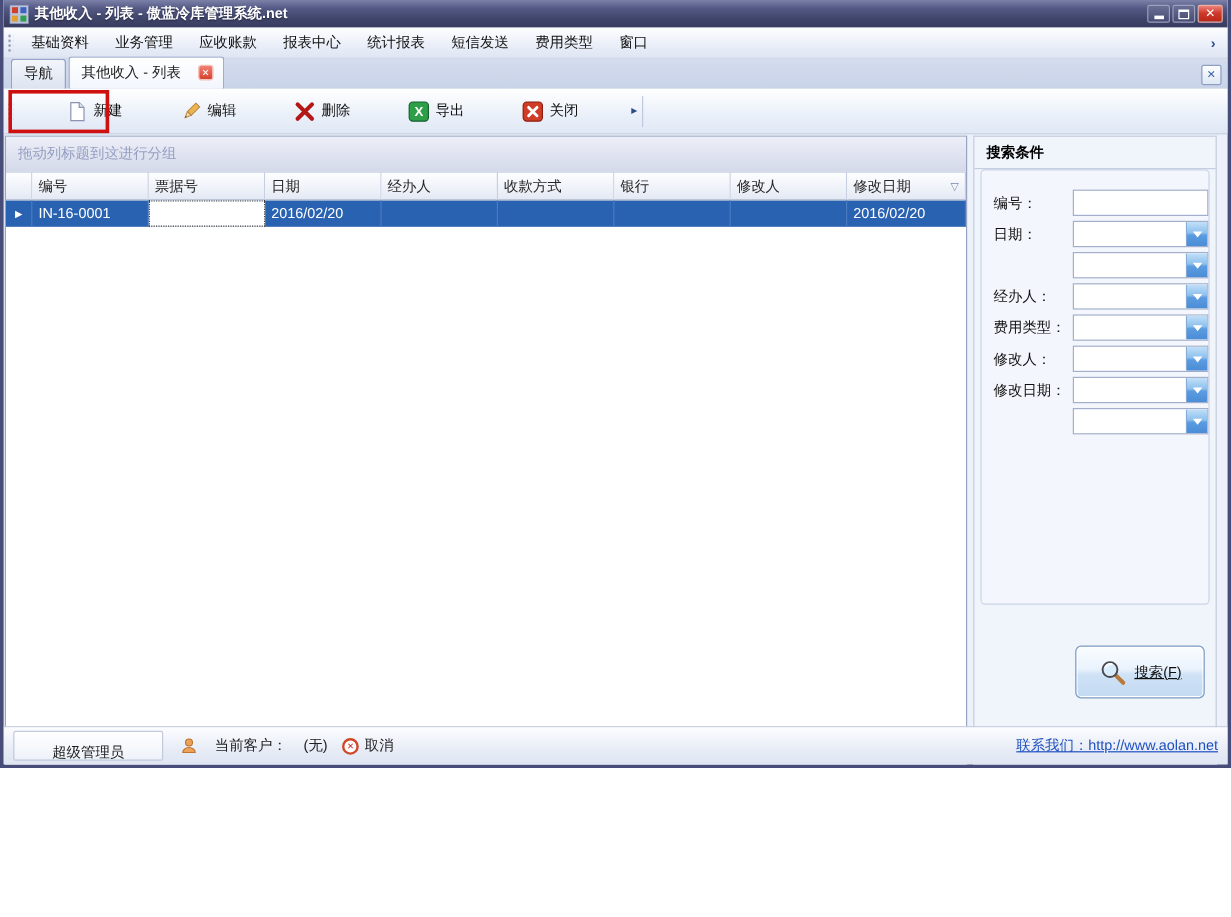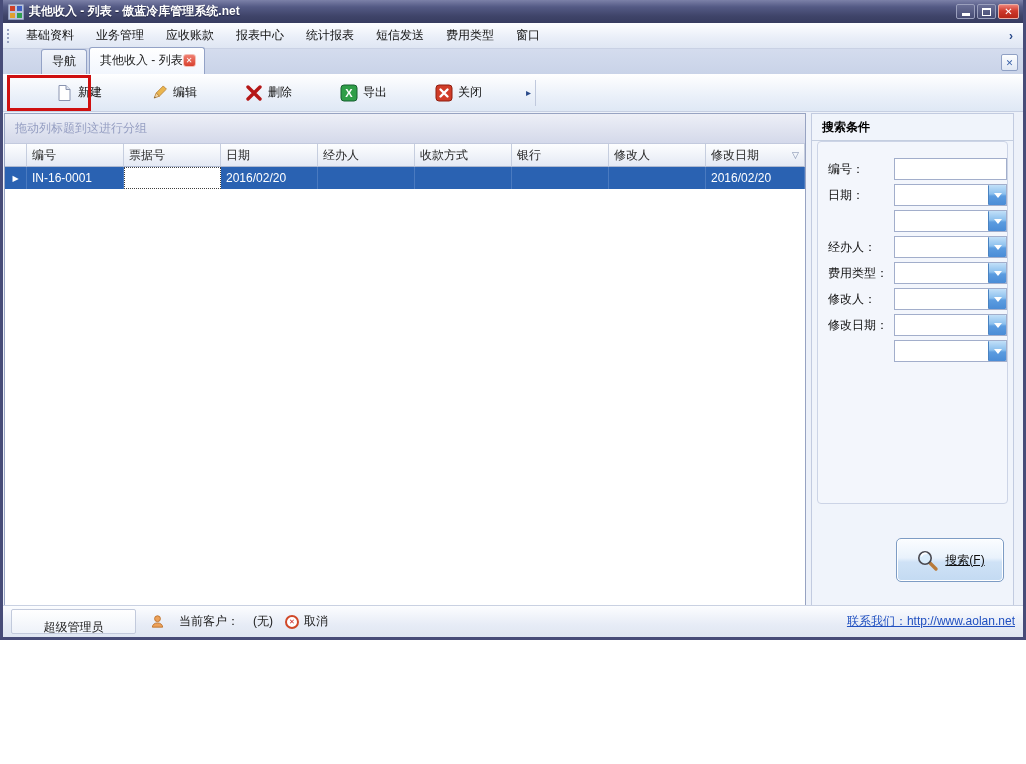--- a/index.html
+++ b/index.html
@@ -28,24 +28,24 @@
              background:linear-gradient(#fdfeff, #e9eef8 60%, #dfe6f3);
              border-bottom:1px solid #c9d1e4; display:flex; align-items:center; }
   .grip { width:5px; height:16px; margin:0 4px 0 3px;
           background-image:radial-gradient(#98a2c0 1px, transparent 1.2px); background-size:4px 4px; }
   .menu-item { padding:4px 11px; cursor:pointer; white-space:nowrap; color:#111; }
   .menu-overflow { margin-left:auto; margin-right:4px; width:16px; height:18px; display:flex; align-items:center; justify-content:center;
                    color:#2a4a8a; font-weight:bold; cursor:pointer; }
 
   
   .tabstrip { position:absolute; left:0; top:49px; right:0; height:25px;
-              background:linear-gradient(#d4dcee, #c9d3e8); display:flex; align-items:flex-end;padding-left:32px; }
+              background:linear-gradient(#d4dcee, #c9d3e8); display:flex; align-items:flex-end; }
   .tab { border:1px solid #93a2c6; border-bottom:none; border-radius:3px 3px 0 0; padding:3px 10px 4px 10px;
          background:linear-gradient(#f2f5fb, #dde4f1); margin-left:6px; cursor:pointer; white-space:nowrap; }
-  .tab.active { background:linear-gradient(#ffffff, #f2f6fd); padding:4px 8px 5px 10px; display:flex; align-items:center; gap:0; margin-left:2px; }
+  .tab.active { background:linear-gradient(#ffffff, #f2f6fd); padding:4px 8px 5px 10px; display:flex; align-items:center; gap:14px; margin-left:2px; }
   .tab-close { width:13px; height:13px; border-radius:3px; background:linear-gradient(#f08072,#d8402e);
                border:1px solid #f4c0b8; color:#fff; font-size:8px; font-weight:bold; line-height:11px; text-align:center; cursor:pointer; }
   .strip-close { margin-left:auto; margin-right:5px; margin-bottom:3px; width:17px; height:17px; border:1px solid #8fa0c4; border-radius:2px;
                  background:linear-gradient(#fdfeff,#dfe7f4); color:#3a62a8; font-size:9px; font-weight:bold;
                  display:flex; align-items:center; justify-content:center; cursor:pointer; }
 
   
   .toolbar { position:absolute; left:0; top:74px; right:0; height:38px;
              background:linear-gradient(#ffffff, #eaf0f9 60%, #dfe8f5);
              border-bottom:1px solid #c6cfe2; display:flex; align-items:center;gap:32px; }

